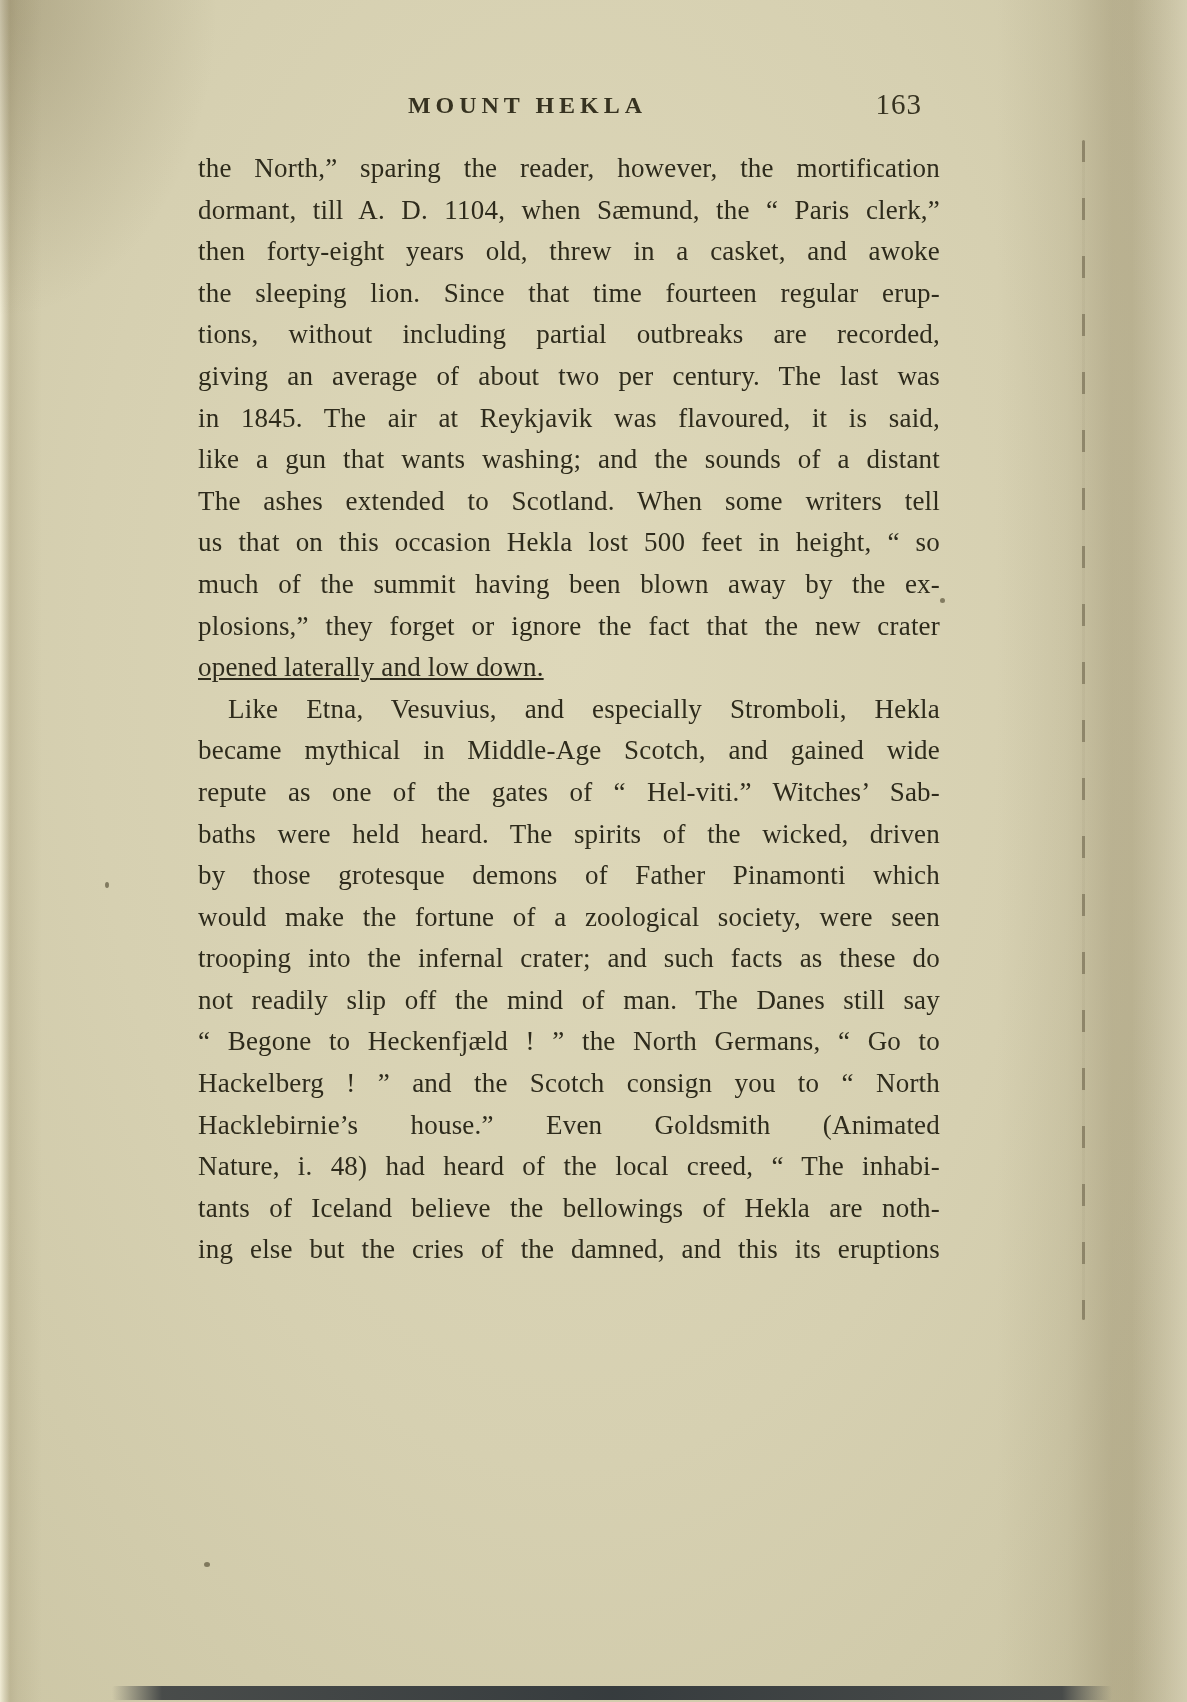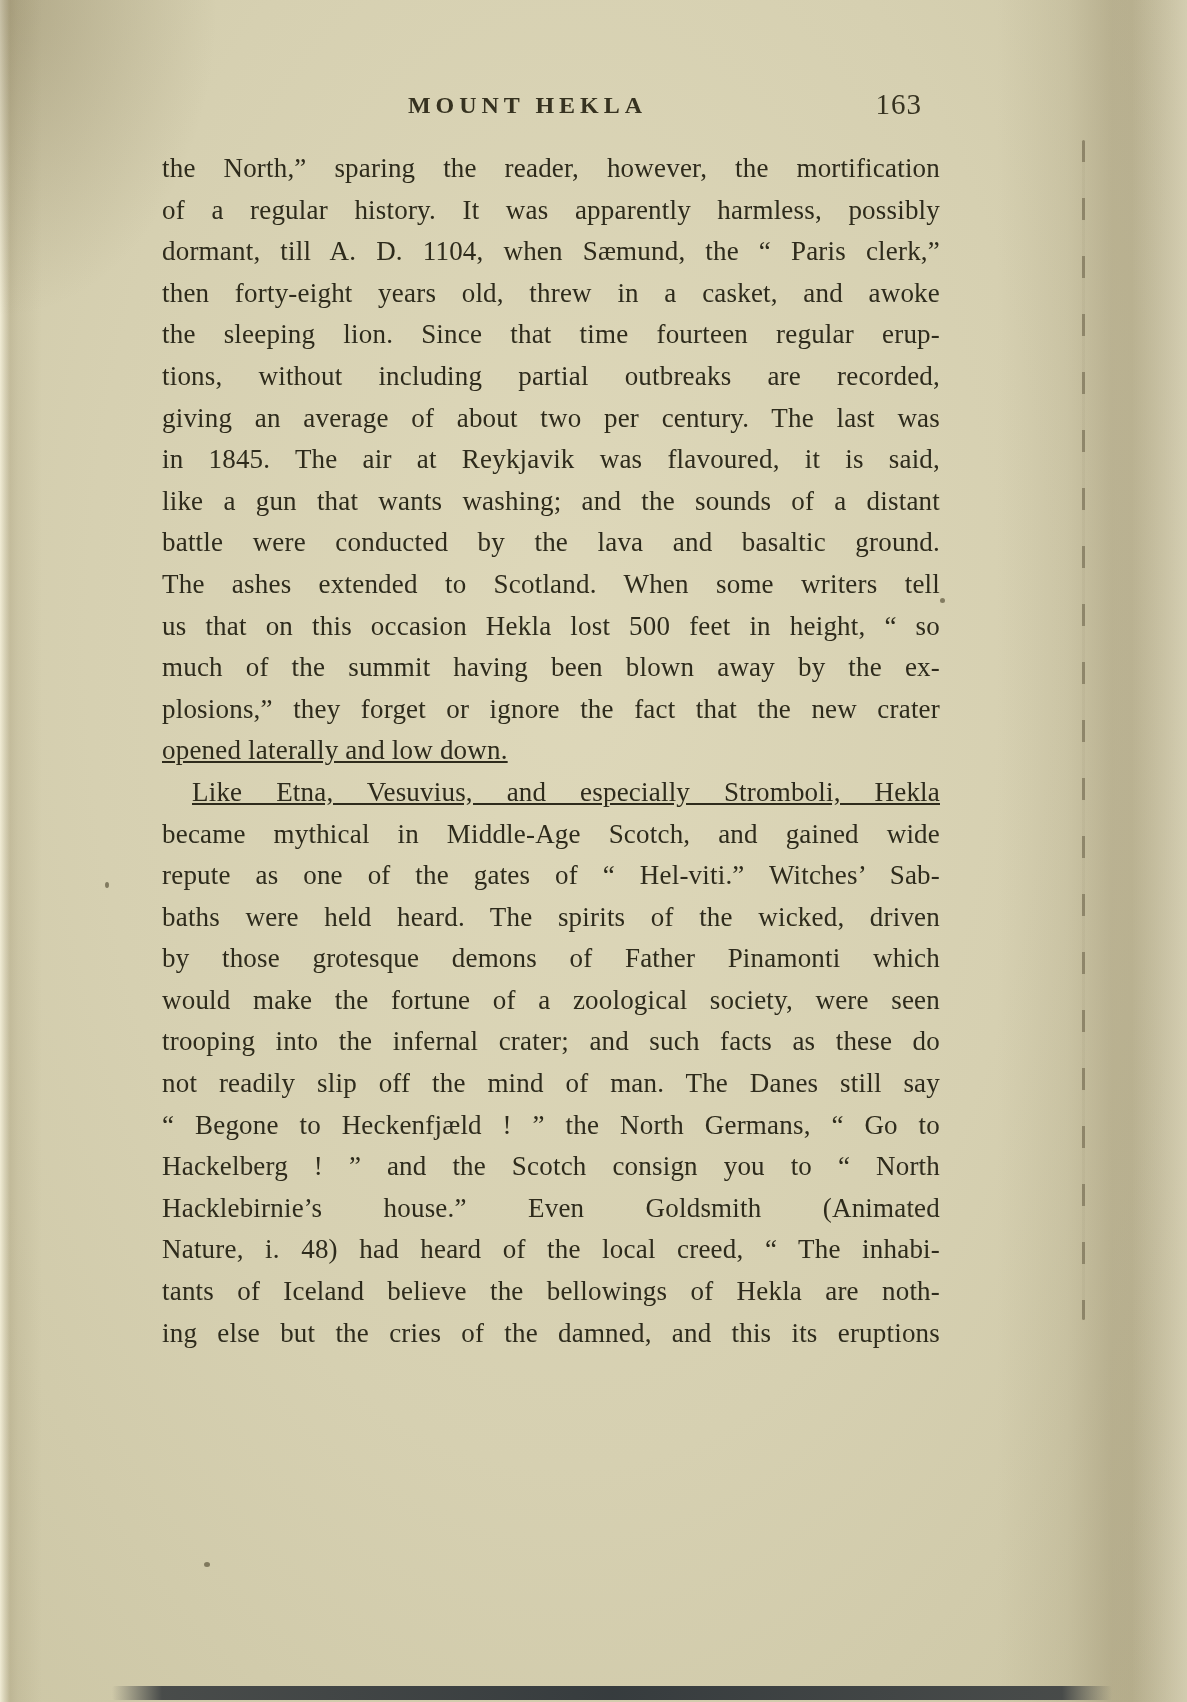--- a/index.html
+++ b/index.html
@@ -62,29 +62,29 @@
     width: 778px;
   }
   .line {
     font-size: 27px;
     line-height: 41.6px;
     text-align: justify;
     text-align-last: justify;
     -moz-text-align-last: justify;
     letter-spacing: 0.2px;
     color: #2e2b1c;
+    margin-left: 36px;
   }
   .line.last {
     text-align-last: left;
     text-decoration: underline;
     -moz-text-align-last: left;
   }
   .para.indent .line:first-child {
     text-indent: 30px;
-    text-decoration: underline;
   }
   .gutter-line {
     position: absolute;
     left: 1082px;
     top: 140px;
     width: 3px;
     height: 1180px;
     background: repeating-linear-gradient(
       180deg,
       rgba(62,52,30,0.50) 0px, rgba(62,52,30,0.50) 22px,
@@ -121,29 +121,27 @@
 <div class="page">
 
   <div class="header">
     <div class="running-title">MOUNT HEKLA</div>
     <div class="page-number">163</div>
   </div>
 
   <div class="text-column">
       <div class="para">
         <div class="line">the North,” sparing the reader, however, the mortification</div>
-        <div class="line">of a regular history.  It was apparently harmless, possibly</div>
         <div class="line">dormant, till A. D. 1104, when Sæmund, the “ Paris clerk,”</div>
         <div class="line">then forty-eight years old, threw in a casket, and awoke</div>
         <div class="line">the sleeping lion.  Since that time fourteen regular erup-</div>
         <div class="line">tions, without including partial outbreaks are recorded,</div>
         <div class="line">giving an average of about two per century.  The last was</div>
         <div class="line">in 1845.  The air at Reykjavik was flavoured, it is said,</div>
         <div class="line">like a gun that wants washing; and the sounds of a distant</div>
-        <div class="line">battle were conducted by the lava and basaltic ground.</div>
         <div class="line">The ashes extended to Scotland.  When some writers tell</div>
         <div class="line">us that on this occasion Hekla lost 500 feet in height, “ so</div>
         <div class="line">much of the summit having been blown away by the ex-</div>
         <div class="line">plosions,” they forget or ignore the fact that the new crater</div>
         <div class="line last">opened laterally and low down.</div>
       </div>
       <div class="para indent">
         <div class="line">Like Etna, Vesuvius, and especially Stromboli, Hekla</div>
         <div class="line">became mythical in Middle-Age Scotch, and gained wide</div>
         <div class="line">repute as one of the gates of “ Hel-viti.”  Witches’ Sab-</div>

